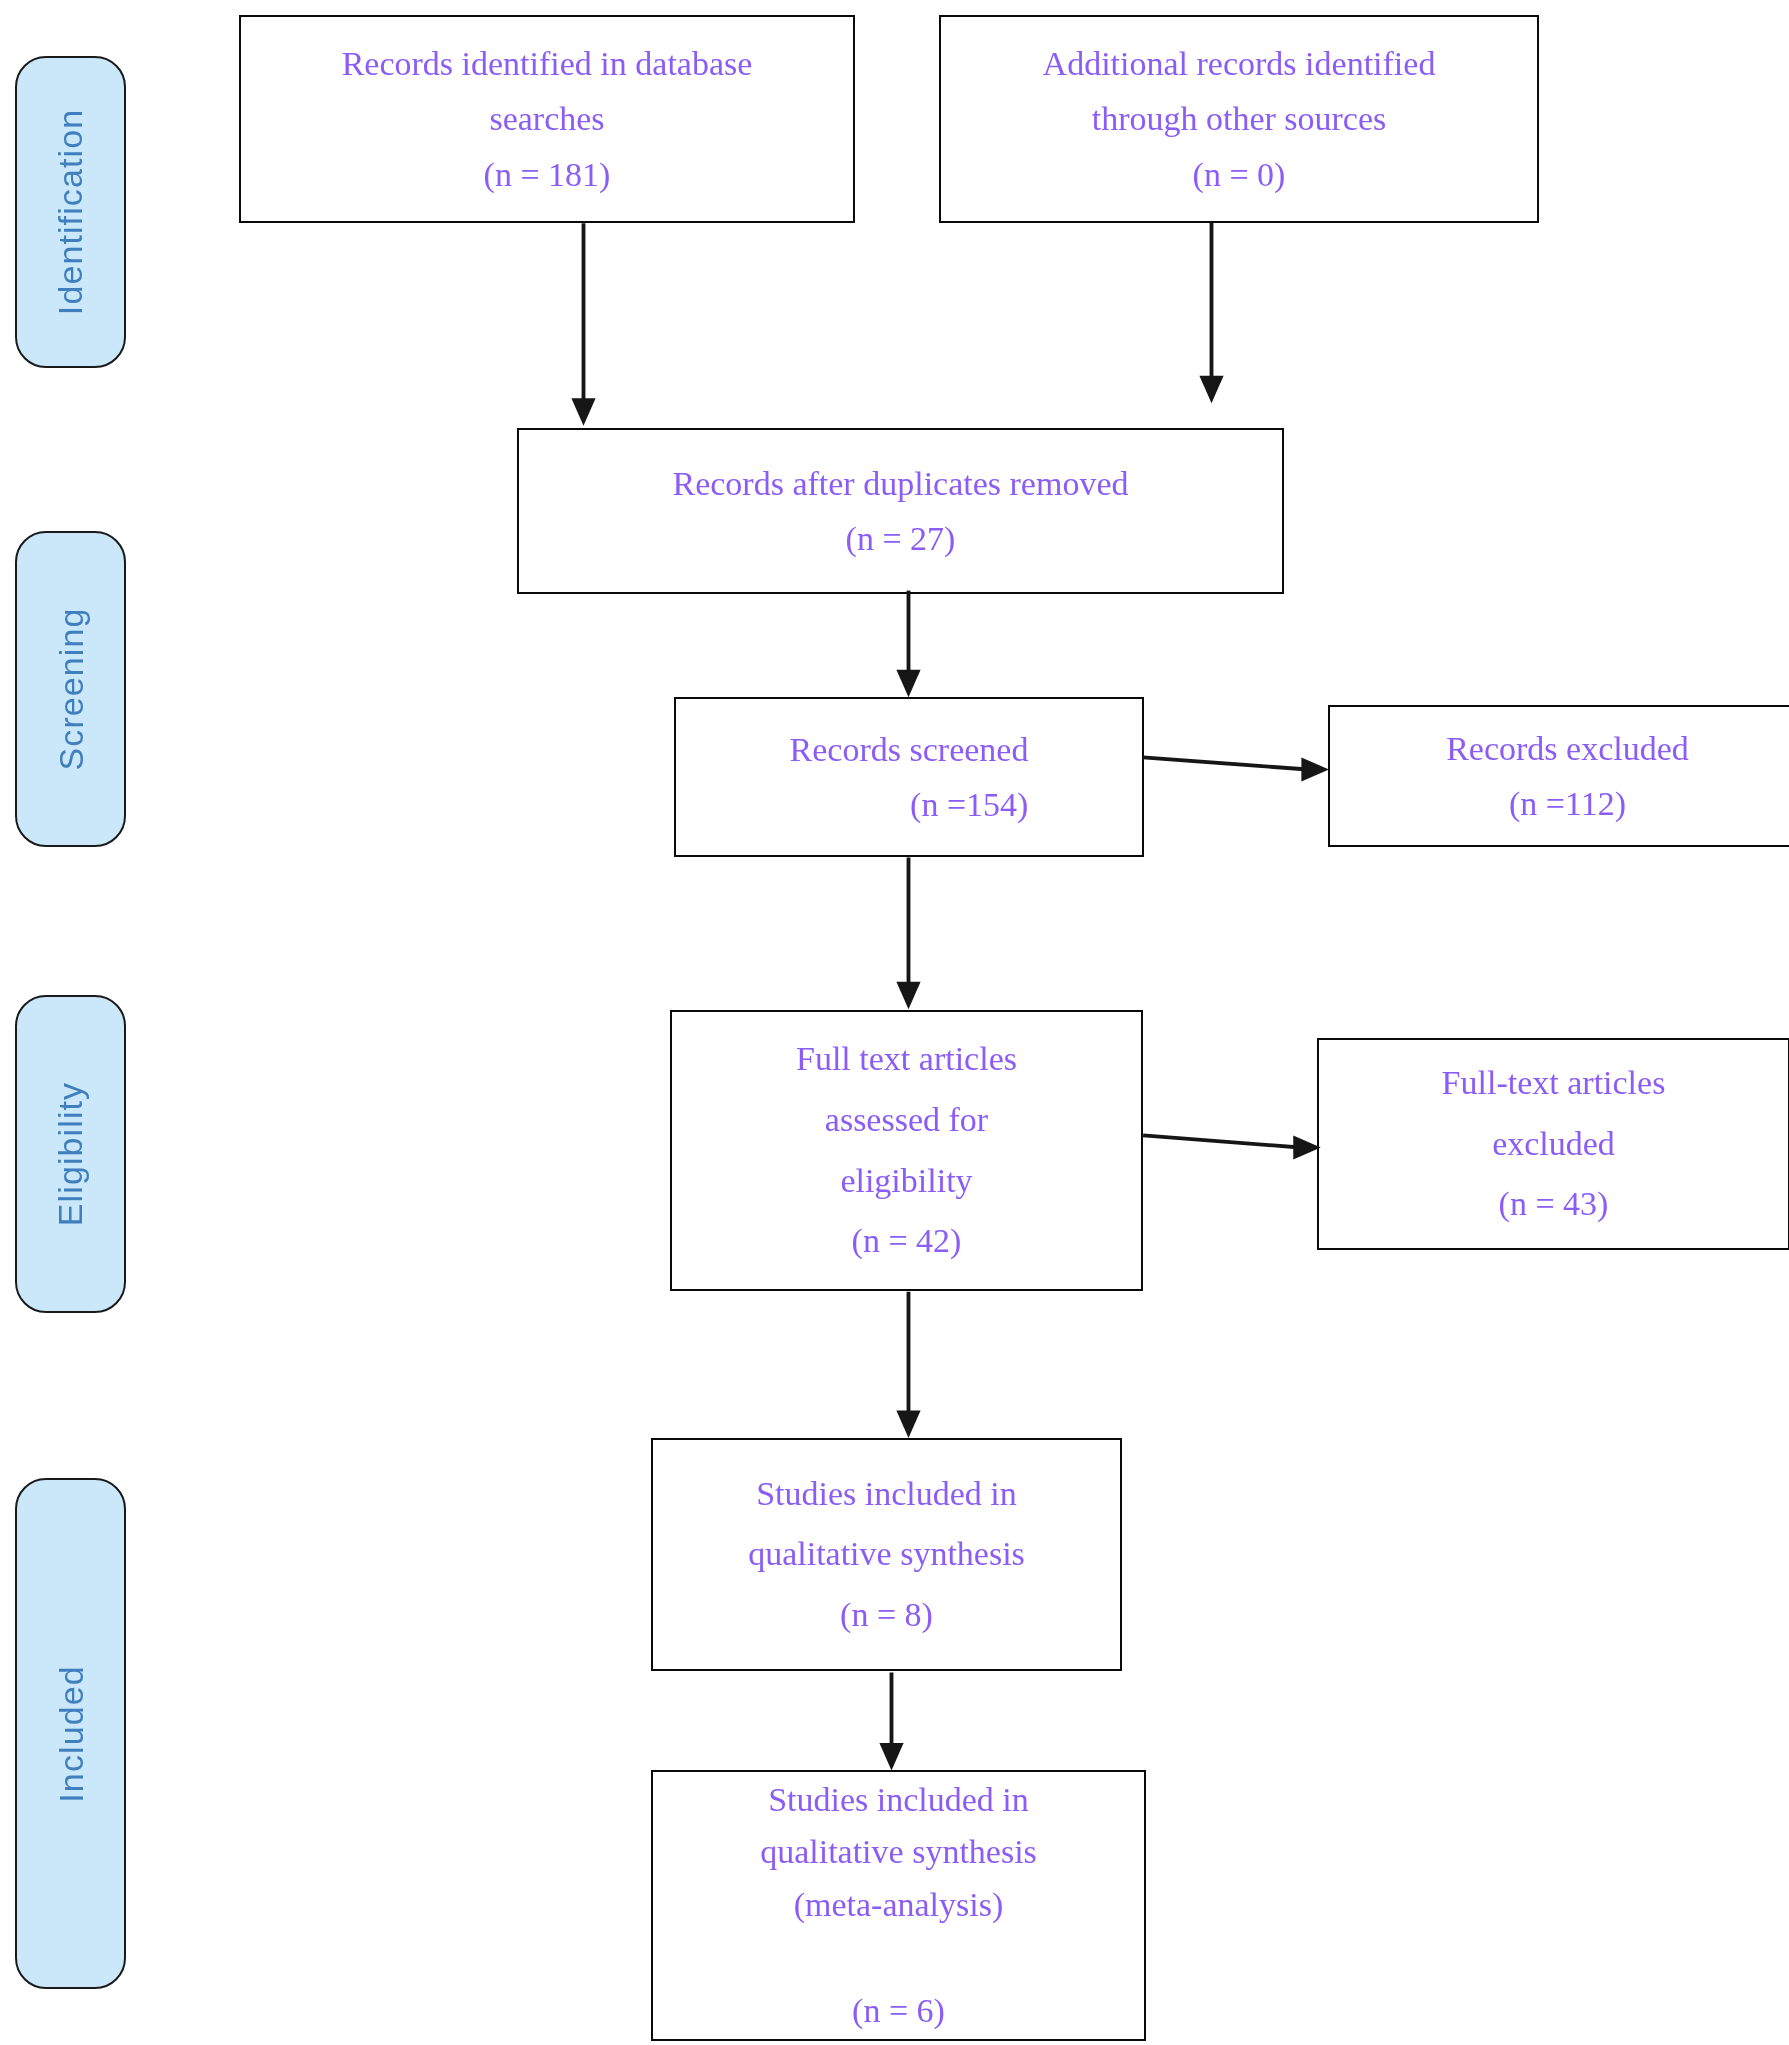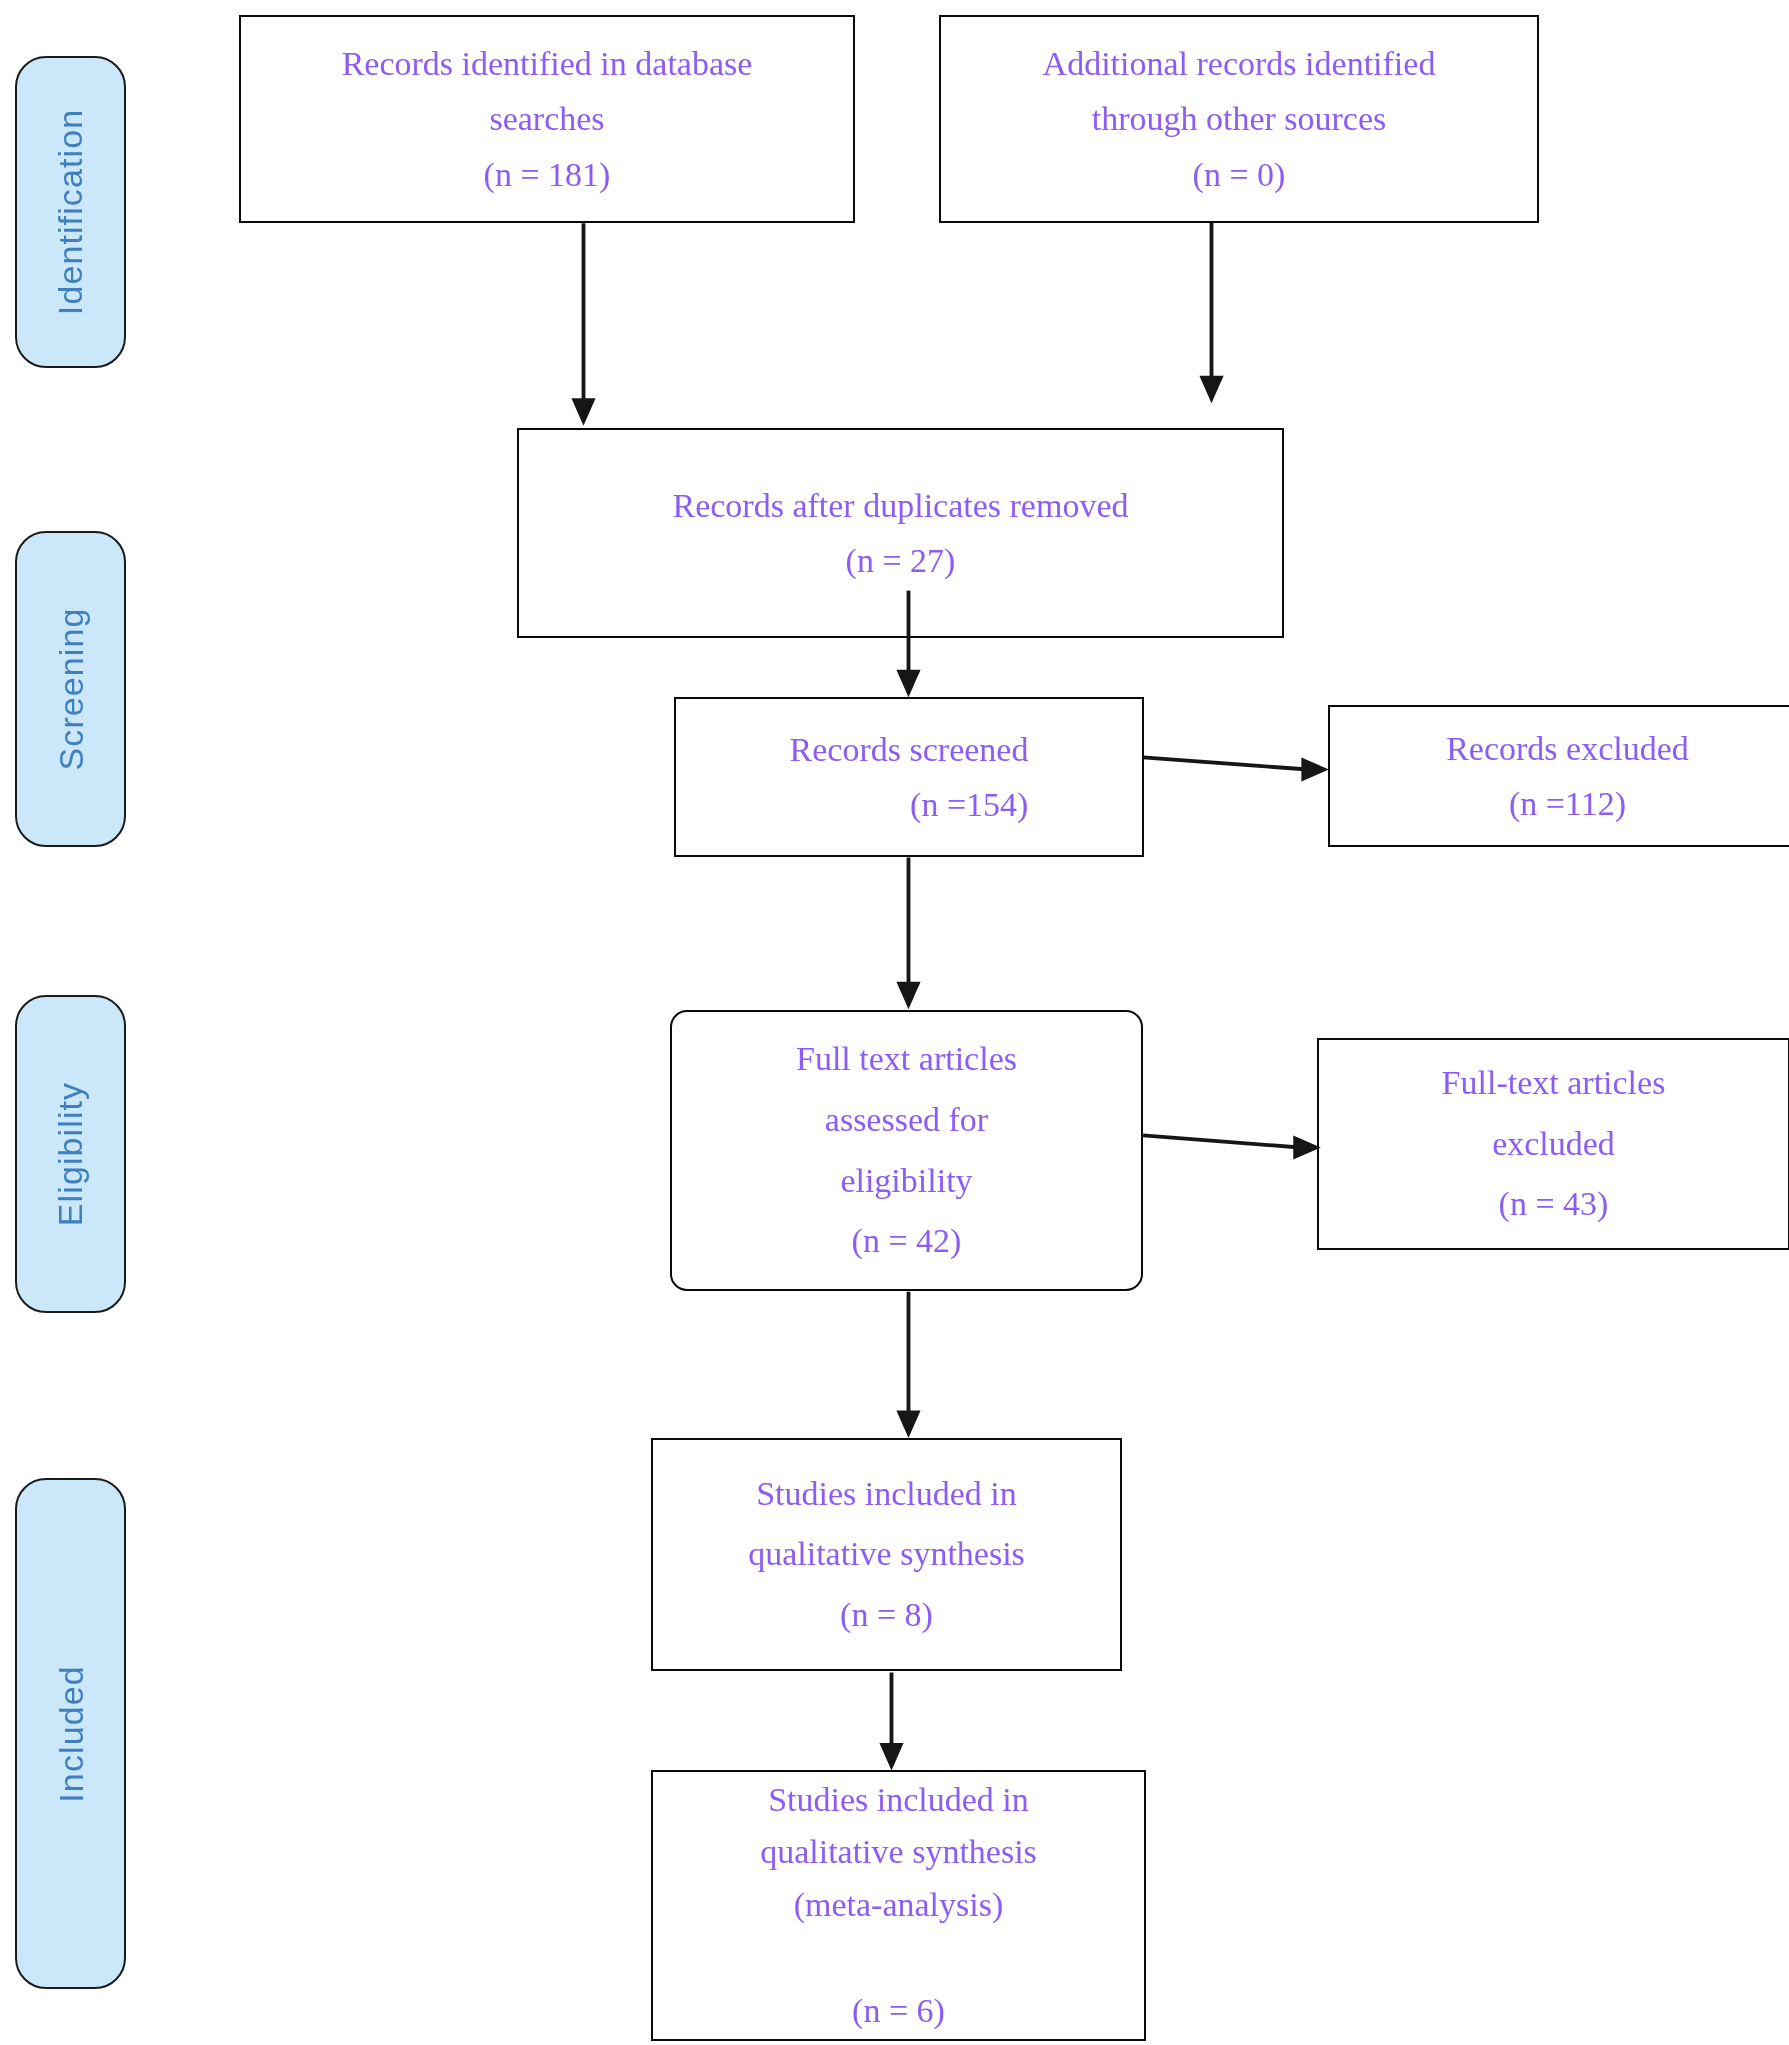--- a/index.html
+++ b/index.html
@@ -96,36 +96,36 @@
 searches
 (n = 181)</span>
   </div>
 
   <div class="flow-box" style="left:939px; top:15px; width:600px; height:208px;">
     <span class="box-text">Additional records identified
 through other sources
 (n = 0)</span>
   </div>
 
-  <div class="flow-box" style="left:517px; top:428px; width:767px; height:210px;">
+  <div class="flow-box" style="left:517px; top:428px; width:767px; height:166px;">
     <span class="box-text">Records after duplicates removed
 (n = 27)</span>
   </div>
 
   <div class="flow-box" style="left:674px; top:697px; width:470px; height:160px;text-align:right;">
     <span class="box-text">Records screened
 (n =154)</span>
   </div>
 
   <div class="flow-box" style="left:1328px; top:705px; width:479px; height:142px;">
     <span class="box-text">Records excluded
 (n =112)</span>
   </div>
 
-  <div class="flow-box roomy" style="left:670px; top:1010px; width:473px; height:281px;border-radius:17px;">
+  <div class="flow-box roomy" style="left:670px; top:1010px; width:473px; height:281px;">
     <span class="box-text">Full text articles
 assessed for
 eligibility
 (n = 42)</span>
   </div>
 
   <div class="flow-box roomy" style="left:1317px; top:1038px; width:473px; height:212px;">
     <span class="box-text">Full-text articles
 excluded
 (n = 43)</span>

